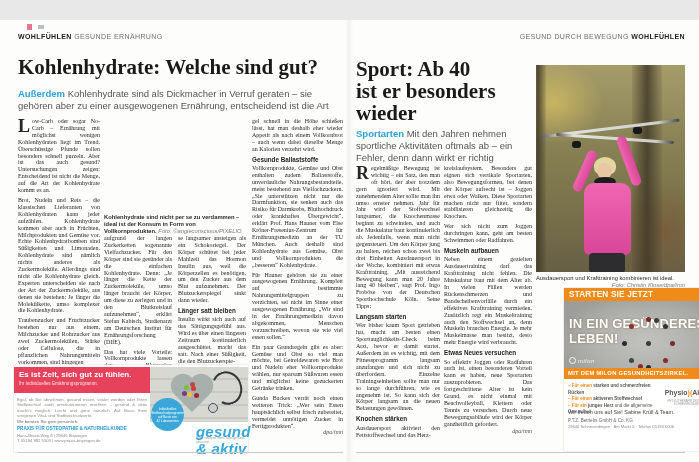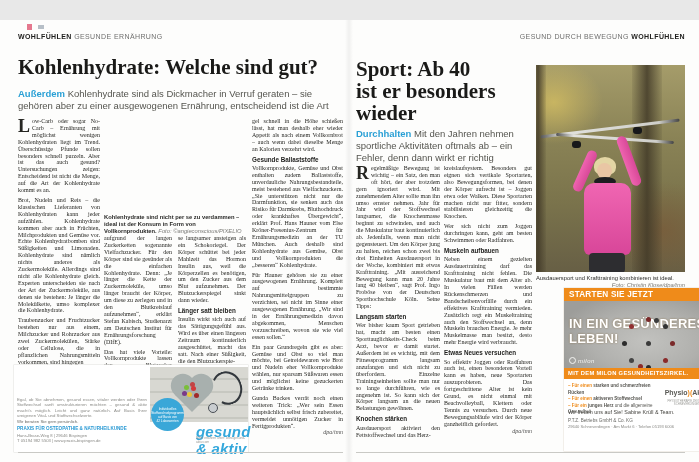--- a/index.html
+++ b/index.html
@@ -143,20 +143,24 @@
     <p>gel schnell in die Höhe schießen lässt, hat man deshalb eher wieder Appetit als nach einem Vollkornbrot – auch wenn dabei dieselbe Menge an Kalorien verzehrt wird.</p>
     <h4>Gesunde Ballaststoffe</h4>
     <p>Vollkornprodukte, Gemüse und Obst enthalten zudem Ballaststoffe, unverdauliche Nahrungsbestandteile, meist bestehend aus Vielfachzuckern. „Sie unterstützen nicht nur die Darmfunktion, sie senken auch das Risiko für Darmkrebs, Bluthochdruck oder krankhaftes Übergewicht“, erklärt Prof. Hans Hauner vom Else Kröner-Fresenius-Zentrum für Ernährungsmedizin an der TU München. Auch deshalb sind Kohlenhydrate aus Gemüse, Obst und Vollkornprodukten die „besseren“ Kohlenhydrate.</p>
     <p>Für Hauner gehören sie zu einer ausgewogenen Ernährung. Komplett auf bestimmte Nahrungsmittelgruppen zu verzichten, sei nicht im Sinne einer ausgewogenen Ernährung. „Wir sind in der Ernährungsmedizin davon abgekommen, Menschen vorzuschreiben, wovon sie wie viel essen sollen.“</p>
     <p>Ein paar Grundregeln gibt es aber: Gemüse und Obst so viel man möchte, bei Getreidewaren wie Brot und Nudeln eher Vollkornprodukte wählen, nur sparsam Süßwaren essen und möglichst keine gezuckerten Getränke trinken.</p>
     <p style="margin-bottom:0;">Gunda Backes verrät noch einen weiteren Trick: „Wer sein Essen hauptsächlich selbst frisch zubereitet, vermeidet unnötigen Zucker in Fertigprodukten“.</p>
     <span class="agency">dpa/tmn</span>
   </div>
 
   <div class="abs adL" style="left:14px;top:345px;width:234px;height:87px;">
+    <div class="band">
+      <div class="h">Es ist Zeit, sich gut zu fühlen.</div>
+      <div class="s">Ihr individuelles Ernährungsprogramm.</div>
+    </div>
     <div class="abs smalltxt" style="left:3px;top:32px;width:130px;">Egal, ob Sie abnehmen, gesund essen, vitaler werden oder Ihren Stoffwechsel sanft umstrukturieren möchten – gesund &amp; aktiv macht’s möglich. Leicht und ganz natürlich. Auf Basis Ihrer ureigenen Vital- und Stoffwechselwerte.</div>
     <div class="abs smalltxt" style="left:3px;top:54px;width:130px;color:#6a6a66;">Wir beraten Sie gern persönlich.</div>
     <div class="abs praxis" style="left:3px;top:61px;width:132px;">PRAXIS FÜR OSTEOPATHIE &amp; NATURHEILKUNDE</div>
     <div class="abs addr" style="left:3px;top:68px;width:132px;">Hans-Brase-Weg 8 | 29646 Bispingen</div>
     <div class="abs addr" style="left:3px;top:73px;width:132px;">T 05194 982 5503 | www.praxis-bispingen.de</div>
 
     <div class="bowlphoto">
       <div class="heart"></div>
       <div class="fruits"></div>
       <div class="steth"></div>
@@ -185,21 +189,21 @@
     <b>WOHLFÜHLEN</b>
   </div>
 
   <div class="abs headline" style="left:356px;top:38px;width:180px;">
     <div>Sport: Ab 40</div>
     <div>ist er besonders</div>
     <div>wieder</div>
   </div>
 
   <div class="abs lead" style="left:356px;top:108px;width:178px;">
-    <b>Durchhalten</b>
+    <b>Sportarten</b>
     <span>Mit den Jahren nehmen sportliche Aktivitäten oftmals ab – ein Fehler, denn dann wirkt er richtig</span>
   </div>
 
   <div class="abs walkphoto" style="left:536px;top:45px;width:149px;height:207px;">
     <div class="trunk" style="left:96px;top:0;width:30px;height:207px;"></div>
     <div class="trunk" style="left:-6px;top:0;width:16px;height:207px;"></div>
     <div class="pole" style="left:4px;top:62px;width:140px;transform:rotate(-7deg);"></div>
     <div class="pole" style="left:20px;top:72px;width:118px;transform:rotate(4deg);"></div>
     <div class="arm" style="left:44px;top:84px;height:44px;transform:rotate(24deg);"></div>
     <div class="arm" style="left:88px;top:70px;height:52px;transform:rotate(-20deg);"></div>

